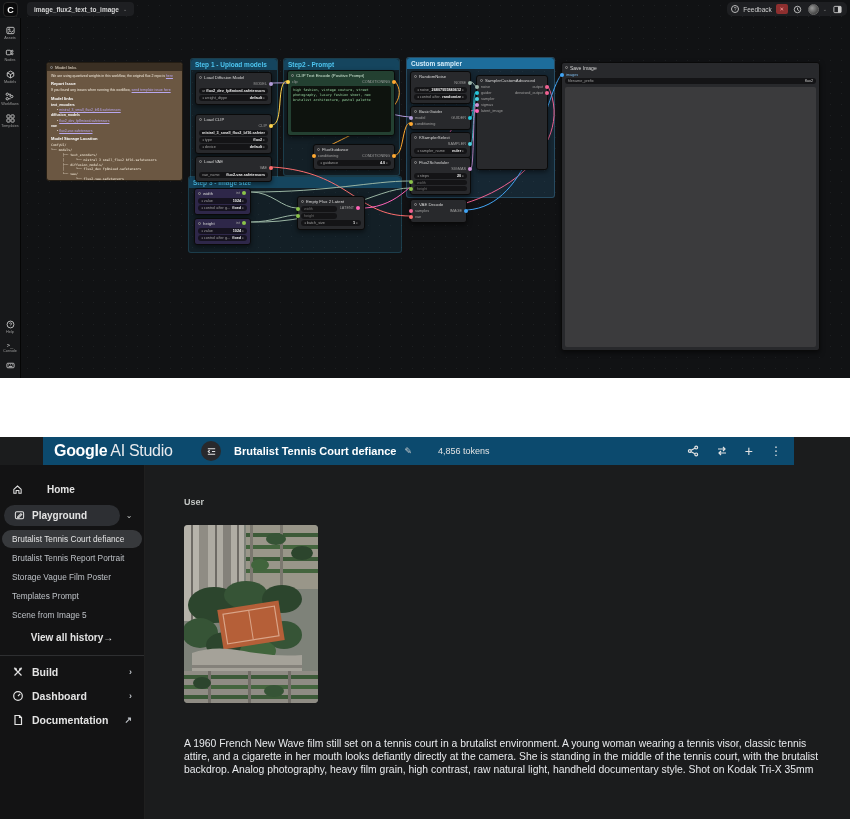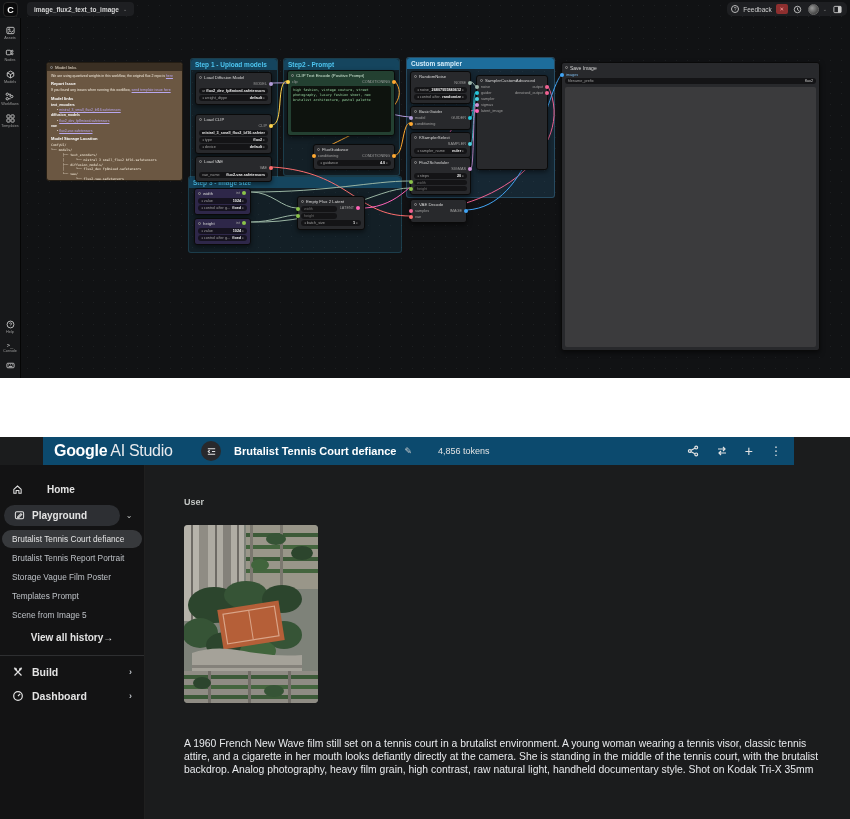--- a/index.html
+++ b/index.html
@@ -675,20 +675,28 @@
         <span class="nav-chev">›</span>
       </div>
       <div class="nav-row">
         <svg viewBox="0 0 12 12">
             <circle cx="6" cy="6" r="4.3"></circle>
             <path d="M6 6l2.2-2.2"></path>
           </svg>
         <span>Dashboard</span>
         <span class="nav-chev">›</span>
       </div>
+      <div class="nav-row">
+        <svg viewBox="0 0 12 12">
+            <path d="M3 1.5h4.5L9.5 3.5V10.5H3z"></path>
+            <path d="M7.5 1.5v2h2"></path>
+          </svg>
+        <span>Documentation</span>
+        <span class="nav-chev">↗</span>
+      </div>
     </div>
 
     <div class="st-main">
       <div class="role">User</div>
       <div class="img-card">
         <svg width="134" height="178" viewBox="0 0 134 178">
           <rect width="134" height="178" fill="#7e8279"></rect>
 
           <rect x="0" y="0" width="15" height="96" fill="#b6b3aa"></rect>
           <rect x="15" y="0" width="9" height="90" fill="#8f8c84"></rect>

